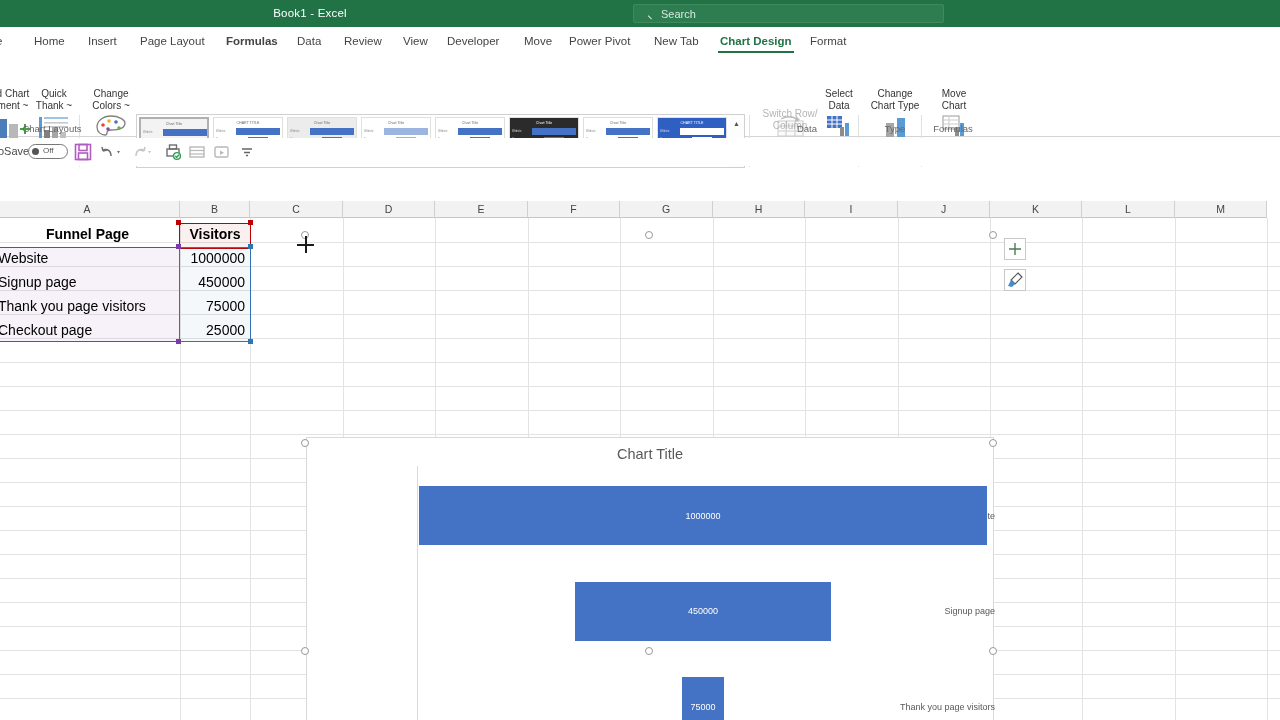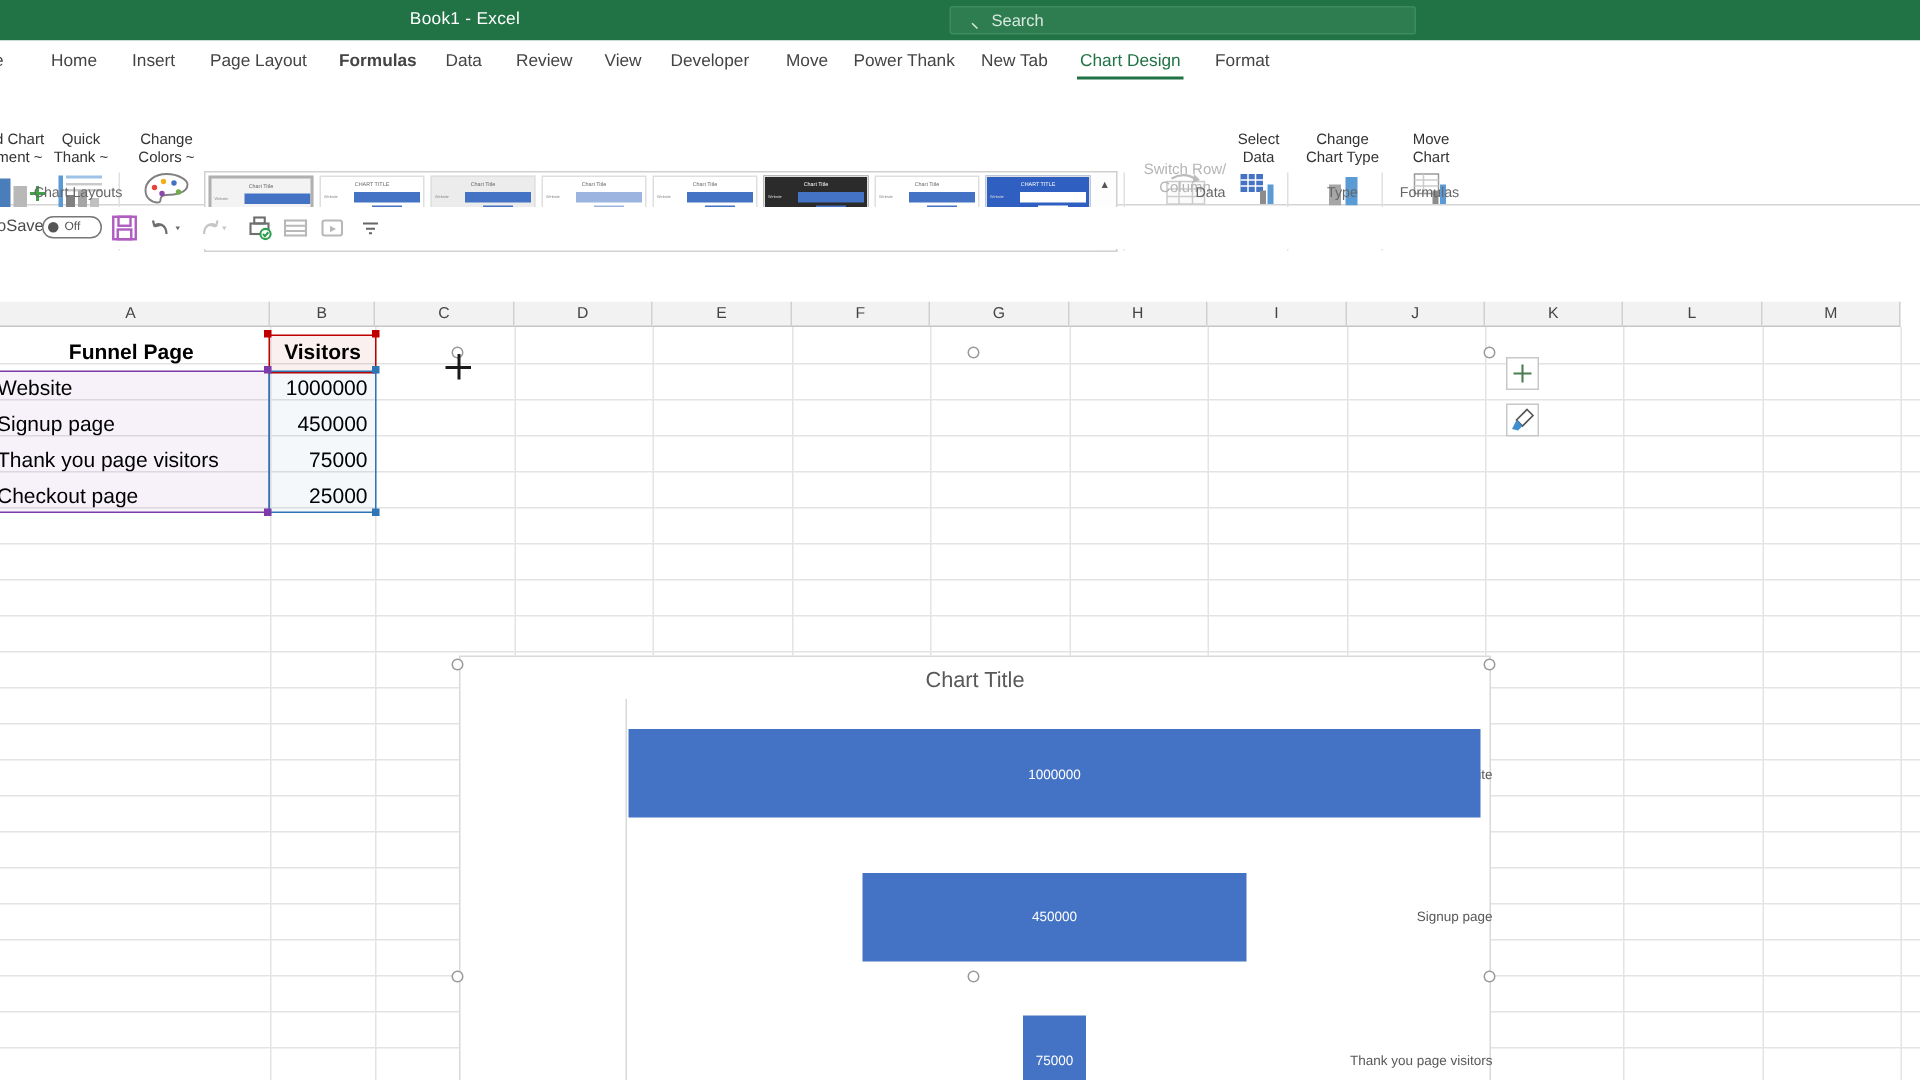--- a/index.html
+++ b/index.html
@@ -42,21 +42,21 @@
   
   .tabstrip {
     position: absolute; left: 0; top: 27px; width: 1280px; height: 28px;
     background: #ffffff;
   }
   .tab {
     position: absolute; top: 0; height: 28px; line-height: 28px;
     font-size: 11.5px; color: #444444; white-space: nowrap; cursor: default;
     padding: 0 2px;
   }
-  .tab.active { color: #217346; font-weight: 400; }
+  .tab.active { color: #217346; font-weight: 700; }
   .tab.active::after {
     content: ""; position: absolute; left: 0; right: 0; bottom: 2px;
     height: 2px; background: #217346;
   }
 
   
   .ribbon {
     position: absolute; left: 0; top: 55px; width: 1280px; height: 82px;
     background: #ffffff; border-bottom: 1px solid #d4d4d4;
   }
@@ -230,21 +230,21 @@
       <div class="tab" style="left: -6px;">e</div>
       <div class="tab" style="left: 32px;">Home</div>
       <div class="tab" style="left: 86px;">Insert</div>
       <div class="tab" style="left: 138px;">Page Layout</div>
       <div class="tab" style="left: 224px; font-weight: bold;">Formulas</div>
       <div class="tab" style="left: 295px;">Data</div>
       <div class="tab" style="left: 342px;">Review</div>
       <div class="tab" style="left: 401px;">View</div>
       <div class="tab" style="left: 445px;">Developer</div>
       <div class="tab" style="left: 522px;">Move</div>
-      <div class="tab" style="left: 567px;">Power Thank</div>
+      <div class="tab" style="left: 567px;">Power Pivot</div>
       <div class="tab" style="left: 652px;">New Tab</div>
       <div class="tab active" style="left: 718px;">Chart Design</div>
       <div class="tab" style="left: 808px;">Format</div>
     </div>
 
   <div class="ribbon" id="ribbon">
 
     <svg class="ico" style="left:-4px; top:60px;" width="34" height="26">
       <rect x="2" y="4" width="9" height="20" fill="#4a7ebb"></rect>
       <rect x="13" y="9" width="9" height="15" fill="#b8b8b8"></rect>

